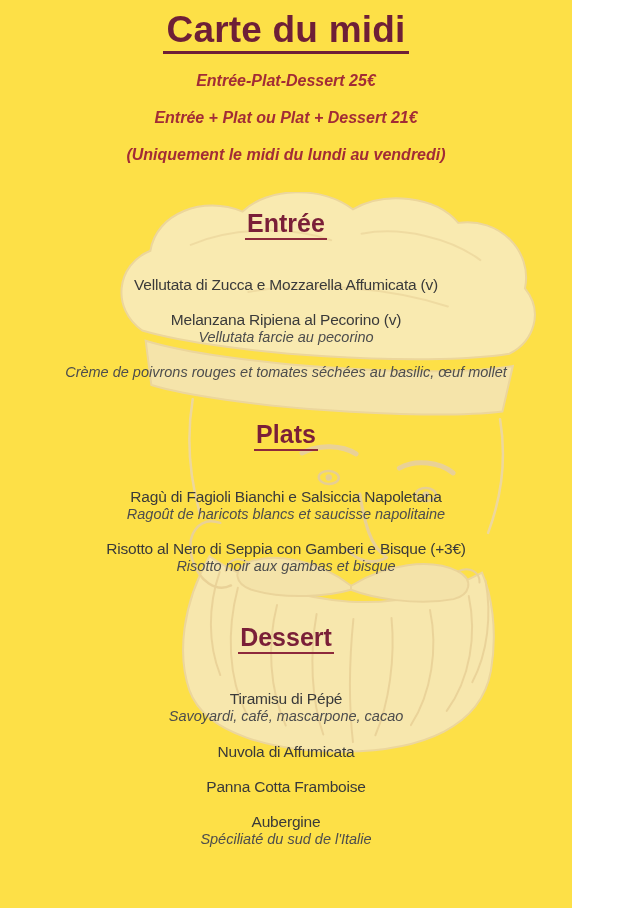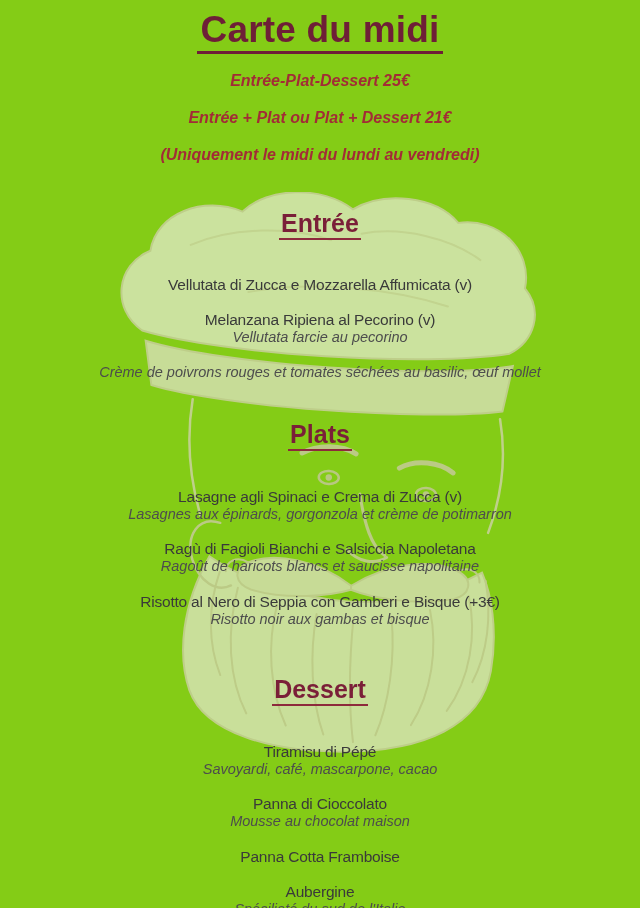--- a/index.html
+++ b/index.html
@@ -1,19 +1,19 @@
 <!DOCTYPE html>
 <html><head>
 <meta charset="utf-8">
 <style>
   html,body{margin:0;padding:0;background:#ffffff;}
   .page{
     position:relative;
-    width:640px;height:908px;
-    background:#84cc16;
+    width:572px;height:908px;
+    background:#fde047;
     overflow:hidden;
     font-family:"Liberation Sans",sans-serif;
     -webkit-font-smoothing:antialiased;
   }
   .watermark{
     position:absolute;
     left:38px;top:192px;
     width:564px;height:570px;
     z-index:0;
     pointer-events:none;
@@ -169,44 +169,39 @@
       <div class="menu-item">
         <p class="desc">Crème de poivrons rouges et tomates séchées au basilic, œuf mollet</p>
       </div>
     </section>
 
     <section>
       <div class="section-head mid">
         <h2 class="section-heading">Plats</h2>
       </div>
       <div class="menu-item">
-        <p class="dish">Lasagne agli Spinaci e Crema di Zucca (v)</p>
-        <p class="desc">Lasagnes aux épinards, gorgonzola et crème de potimarron</p>
-      </div>
-      <div class="menu-item">
         <p class="dish">Ragù di Fagioli Bianchi e Salsiccia Napoletana</p>
         <p class="desc">Ragoût de haricots blancs et saucisse napolitaine</p>
       </div>
       <div class="menu-item">
         <p class="dish">Risotto al Nero di Seppia con Gamberi e Bisque (+3€)</p>
         <p class="desc">Risotto noir aux gambas et bisque</p>
       </div>
     </section>
 
     <section>
       <div class="section-head lg">
         <h2 class="section-heading">Dessert</h2>
       </div>
       <div class="menu-item">
         <p class="dish">Tiramisu di Pépé</p>
         <p class="desc">Savoyardi, café, mascarpone, cacao</p>
       </div>
       <div class="menu-item">
-        <p class="dish">Panna di Cioccolato</p>
-        <p class="desc">Mousse au chocolat maison</p>
+        <p class="dish">Nuvola di Affumicata</p>
       </div>
       <div class="menu-item">
         <p class="dish">Panna Cotta Framboise</p>
       </div>
       <div class="menu-item">
         <p class="dish">Aubergine</p>
         <p class="desc">Spéciliaté du sud de l'Italie</p>
 
       </div>
     </section>

